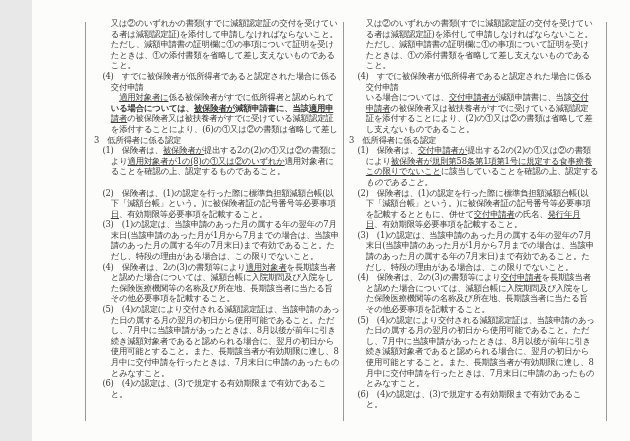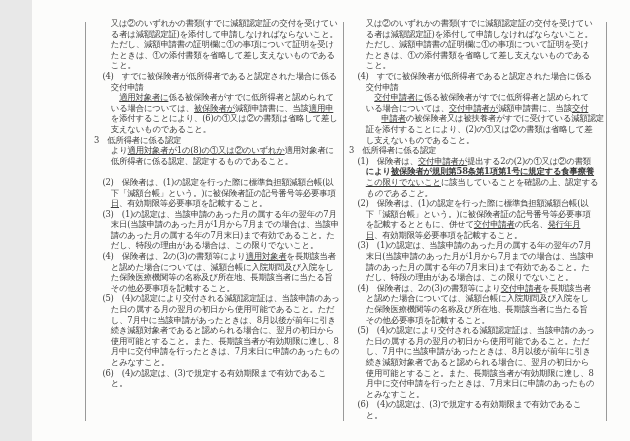--- a/index.html
+++ b/index.html
@@ -44,26 +44,27 @@
   <div class="vrule" id="rule-right" style="background: rgb(153, 153, 153);"></div>
   <div class="textcol" id="col-left">
       <div class="line" style="padding-left: 16.8px;"><span>又は②のいずれかの書類(すでに減額認定証の交付を受けてい</span></div>
       <div class="line" style="padding-left: 16.8px;"><span>る者は減額認定証)を添付して申請しなければならないこと。</span></div>
       <div class="line" style="padding-left: 16.8px;"><span>ただし、減額申請書の証明欄に①の事項について証明を受け</span></div>
       <div class="line" style="padding-left: 16.8px;"><span>たときは、①の添付書類を省略して差し支えないものである</span></div>
       <div class="line" style="padding-left: 16.8px;"><span>こと。</span></div>
       <div class="line" style="padding-left: 8.4px;"><span>(4)　すでに被保険者が低所得者であると認定された場合に係る</span></div>
       <div class="line" style="padding-left: 16.8px;"><span>交付申請</span></div>
       <div class="line" style="padding-left: 25.2px;"><span class="u">適用対象者に</span><span>係る被保険者がすでに低所得者と認められて</span></div>
-      <div class="line" style="padding-left: 16.8px;"><span>いる場合については、</span><span class="u">被保険者が</span><span>減額申請書に、当該</span><span class="u">適用申</span></div>
+      <div class="line" style="padding-left: 16.8px; font-weight: bold;"><span>いる場合については、</span><span class="u">被保険者が</span><span>減額申請書に、当該</span><span class="u">適用申</span></div>
+      <div class="line" style="padding-left: 16.8px;"><span class="u">請者</span><span>の被保険者又は被扶養者がすでに受けている減額認定証</span></div>
       <div class="line" style="padding-left: 16.8px;"><span>を添付することにより、(6)の①又は②の書類は省略して差し</span></div>
-      <div class="line" style="padding-left: 16.8px;"><span>支えないものであること。</span></div>
       <div class="line" style="padding-left: 0px;"><span>3　低所得者に係る認定</span></div>
+      <div class="line" style="padding-left: 8.4px;"><span>(1)　保険者は、</span><span class="u">被保険者が</span><span>提出する2の(2)の①又は②の書類に</span></div>
       <div class="line" style="padding-left: 16.8px;"><span>より</span><span class="u">適用対象者が1の(8)の①又は②のいずれか</span><span>適用対象者に</span></div>
-      <div class="line" style="padding-left: 16.8px;"><span>低所得者に係る認定、認定するものであること。</span></div>
+      <div class="line" style="padding-left: 16.8px;"><span>ることを確認の上、認定するものであること。</span></div>
       <div class="line" style="padding-left: 0px;">&nbsp;</div>
       <div class="line" style="padding-left: 8.4px;"><span>(2)　保険者は、(1)の認定を行った際に標準負担額減額台帳(以</span></div>
       <div class="line" style="padding-left: 16.8px;"><span>下「減額台帳」という。)に被保険者証の記号番号等必要事項</span></div>
       <div class="line" style="padding-left: 16.8px;"><span class="u">日</span><span>、有効期限等必要事項を記載すること。</span></div>
       <div class="line" style="padding-left: 8.4px;"><span>(3)　(1)の認定は、当該申請のあった月の属する年の翌年の7月</span></div>
       <div class="line" style="padding-left: 16.8px;"><span>末日(当該申請のあった月が1月から7月までの場合は、当該申</span></div>
       <div class="line" style="padding-left: 16.8px;"><span>請のあった月の属する年の7月末日)まで有効であること。た</span></div>
       <div class="line" style="padding-left: 16.8px;"><span>だし、特段の理由がある場合は、この限りでないこと。</span></div>
       <div class="line" style="padding-left: 8.4px;"><span>(4)　保険者は、2の(3)の書類等により</span><span class="u">適用対象者</span><span>を長期該当者</span></div>
       <div class="line" style="padding-left: 16.8px;"><span>と認めた場合については、減額台帳に入院期間及び入院をし</span></div>
@@ -80,28 +81,27 @@
       <div class="line" style="padding-left: 16.8px;"><span>と。</span></div>
     </div>
   <div class="textcol" id="col-right">
       <div class="line" style="padding-left: 16.8px;"><span>又は②のいずれかの書類(すでに減額認定証の交付を受けてい</span></div>
       <div class="line" style="padding-left: 16.8px;"><span>る者は減額認定証)を添付して申請しなければならないこと。</span></div>
       <div class="line" style="padding-left: 16.8px;"><span>ただし、減額申請書の証明欄に①の事項について証明を受け</span></div>
       <div class="line" style="padding-left: 16.8px;"><span>たときは、①の添付書類を省略して差し支えないものである</span></div>
       <div class="line" style="padding-left: 16.8px;"><span>こと。</span></div>
       <div class="line" style="padding-left: 8.4px;"><span>(4)　すでに被保険者が低所得者であると認定された場合に係る</span></div>
       <div class="line" style="padding-left: 16.8px;"><span>交付申請</span></div>
-      <div class="line" style="padding-left: 25.2px;"><span class="u">交付申請者に</span><span>係る被保険者がすでに低所得者と認められて</span></div>
       <div class="line" style="padding-left: 16.8px;"><span>いる場合については、</span><span class="u">交付申請者が</span><span>減額申請書に、当該</span><span class="u">交付</span></div>
-      <div class="line" style="padding-left: 16.8px; text-align: right;"><span class="u">申請者</span><span>の被保険者又は被扶養者がすでに受けている減額認定</span></div>
+      <div class="line" style="padding-left: 16.8px;"><span class="u">申請者</span><span>の被保険者又は被扶養者がすでに受けている減額認定</span></div>
       <div class="line" style="padding-left: 16.8px;"><span>証を添付することにより、(2)の①又は②の書類は省略して差</span></div>
       <div class="line" style="padding-left: 16.8px;"><span>し支えないものであること。</span></div>
       <div class="line" style="padding-left: 0px;"><span>3　低所得者に係る認定</span></div>
       <div class="line" style="padding-left: 8.4px;"><span>(1)　保険者は、</span><span class="u">交付申請者が</span><span>提出する2の(2)の①又は②の書類</span></div>
-      <div class="line" style="padding-left: 16.8px; font-weight: bold;"><span>により</span><span class="u">被保険者が規則第58条第1項第1号に規定する食事療養</span></div>
+      <div class="line" style="padding-left: 16.8px;"><span>により</span><span class="u">被保険者が規則第58条第1項第1号に規定する食事療養</span></div>
       <div class="line" style="padding-left: 16.8px;"><span class="u">この限りでないこと</span><span>に該当していることを確認の上、認定する</span></div>
       <div class="line" style="padding-left: 16.8px; font-style: italic;"><span>ものであること。</span></div>
       <div class="line" style="padding-left: 8.4px;"><span>(2)　保険者は、(1)の認定を行った際に標準負担額減額台帳(以</span></div>
       <div class="line" style="padding-left: 16.8px;"><span>下「減額台帳」という。)に被保険者証の記号番号等必要事項</span></div>
       <div class="line" style="padding-left: 16.8px;"><span>を記載するとともに、併せて</span><span class="u">交付申請者</span><span>の氏名、</span><span class="u">発行年月</span></div>
       <div class="line" style="padding-left: 16.8px;"><span class="u">日</span><span>、有効期限等必要事項を記載すること。</span></div>
       <div class="line" style="padding-left: 8.4px;"><span>(3)　(1)の認定は、当該申請のあった月の属する年の翌年の7月</span></div>
       <div class="line" style="padding-left: 16.8px;"><span>末日(当該申請のあった月が1月から7月までの場合は、当該申</span></div>
       <div class="line" style="padding-left: 16.8px;"><span>請のあった月の属する年の7月末日)まで有効であること。た</span></div>
       <div class="line" style="padding-left: 16.8px;"><span>だし、特段の理由がある場合は、この限りでないこと。</span></div>

